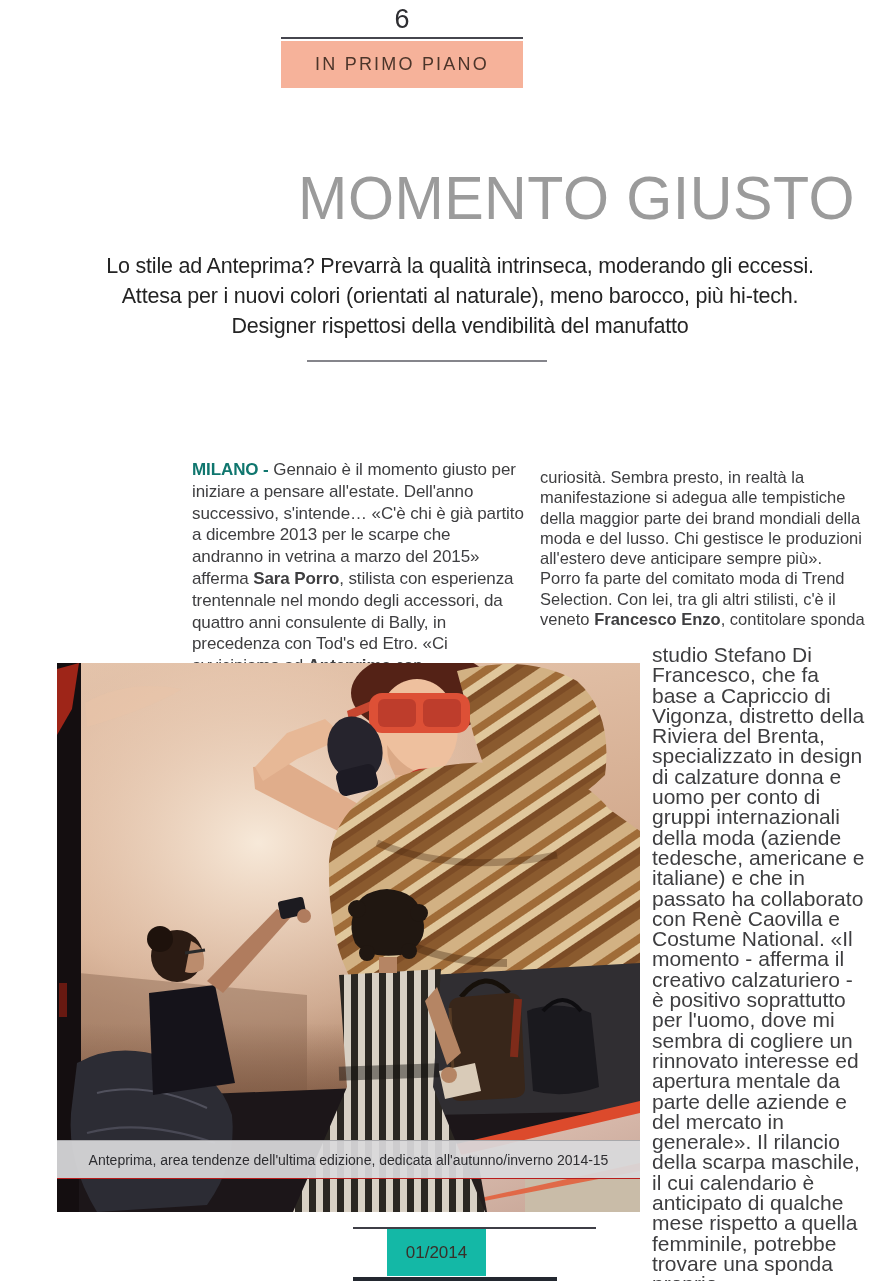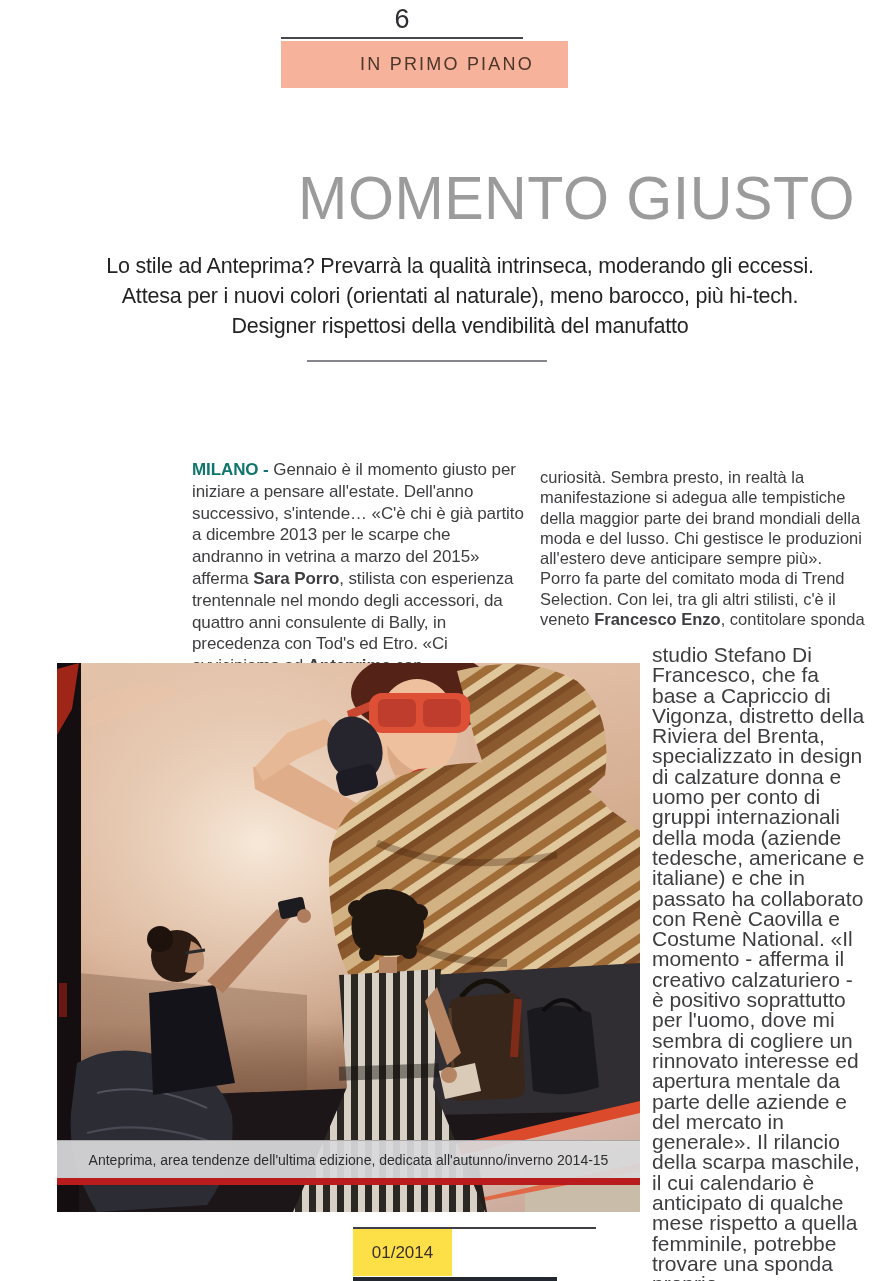--- a/index.html
+++ b/index.html
@@ -4,21 +4,21 @@
 <style>
   html,body{margin:0;padding:0;background:#ffffff;}
   #page{position:relative;width:885px;height:1281px;background:#fff;overflow:hidden;
         font-family:"Liberation Sans",sans-serif;}
   .abs{position:absolute;}
 
   
   .page-num{left:281px;top:4px;width:242px;text-align:center;font-size:27px;color:#2e2e32;}
   .header-line{left:281px;top:37px;width:242px;height:2px;background:#46464e;}
   .section-box{left:281px;top:41px;width:242px;height:47px;background:#f6b29a;
-               display:flex;align-items:center;justify-content:center;padding-left:45px;}
+               display:flex;align-items:center;justify-content:center;}
   .section-box span{font-size:18px;letter-spacing:2.2px;color:#4c352a;}
 
   
   .headline{right:30px;top:163px;width:830px;text-align:right;font-size:61px;font-weight:400;
             color:#9b9b9b;letter-spacing:.5px;transform:scaleX(.97);transform-origin:100% 50%;white-space:nowrap;}
   .standfirst{right:30px;top:251px;width:790px;text-align:center;font-size:21.5px;line-height:30px;
               color:#242424;white-space:pre-line;letter-spacing:-.2px;}
 
   
   .byline-line{left:307px;top:360px;width:240px;height:2px;background:#85858b;}
@@ -30,21 +30,21 @@
   .col-right{left:534px;top:461px;width:332px;font-size:16.5px;line-height:20.3px;white-space:pre-line;}
   .col-narrow{left:652px;top:645px;width:216px;font-size:21px;line-height:20.3px;}
   .dateline{font-weight:bold;color:#0f766e;}
   .b{font-weight:bold;}
 
   
   .photo{left:57px;top:663px;width:583px;height:549px;background:#191316;}
   .photo svg{display:block;width:100%;height:100%;}
   .photo-caption{left:0;top:477px;width:583px;height:37px;display:flex;align-items:center;
                  justify-content:center;background:rgba(217,217,220,.93);
-                 border-top:1px solid #a8a8ab;border-bottom:7px solid #b91c1c;
+                 border-top:1px solid #a8a8ab;border-bottom:1px solid #b91c1c;
                  font-size:14px;color:#2d2d30;}
 
   
   .footer-line-top{left:353px;top:1227px;width:243px;height:2px;background:#3e3e46;}
   .footer-box{left:353px;top:1229px;width:99px;height:47px;background:#f6b29a;
               display:flex;align-items:center;justify-content:center;font-size:17px;color:#39302a;}
   .footer-line-bottom{left:353px;top:1277px;width:204px;height:4px;background:#232830;}
 </style>
 </head>
 <body>
@@ -191,18 +191,18 @@
         <polygon points="380,324 404,390 390,402 368,338" fill="#b58564"></polygon>
         <polygon points="382,408 418,400 424,428 388,436" fill="#d9cbb8"></polygon>
         <circle cx="392" cy="412" r="8" fill="#b58564"></circle>
       </g>
     </svg>
 
     <div class="abs photo-caption">Anteprima, area tendenze dell'ultima edizione, dedicata all'autunno/inverno 2014-15</div>
   </div>
 
   <div class="abs footer-line-top"></div>
-  <div class="abs footer-box accent-bg" style="background: #fde047;">
+  <div class="abs footer-box accent-bg" style="background: #14b8a6; margin-left: 34px;">
     <span>01/2014</span>
   </div>
   <div class="abs footer-line-bottom"></div>
 
 </div>
 
 </body></html>

